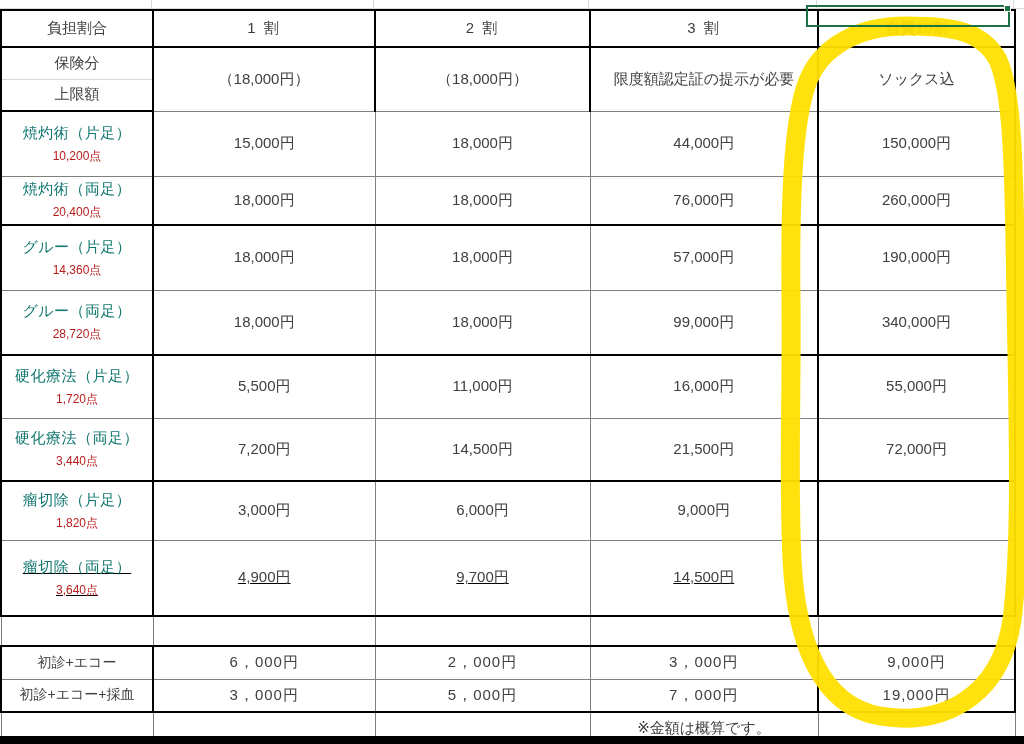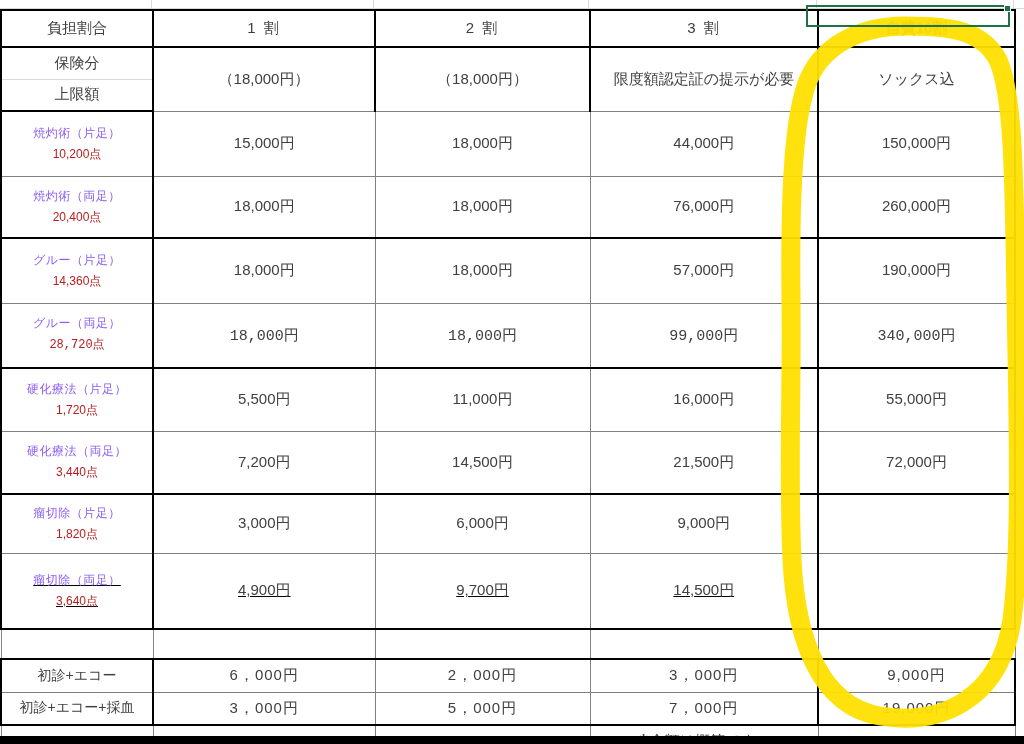--- a/index.html
+++ b/index.html
@@ -49,21 +49,21 @@
   .rate-3{color:#54c7f2;font-size:17px;letter-spacing:2px;}
   .rate-10{color:#1a1a1a;font-size:16px;font-weight:bold;}
 
   .cap-1{color:#e8342a;font-size:15px;}
   .cap-2{color:#35c07a;font-size:15px;}
   .cap-3{color:#54c7f2;font-size:15px;margin-left:12px;}
   .cap-10{color:#333;font-size:15px;}
 
   
   .treat{line-height:1.25;padding:4px 0 4px 0;}
-  .treat .nm{display:block;font-size:12px;color:#8b5cf6;letter-spacing:0.5px;}
+  .treat .nm{display:block;font-size:15px;color:#0f766e;letter-spacing:0.5px;}
   .treat .pt{display:block;font-size:12px;color:#b91c1c;margin-top:6px;}
 
   
   .m1{color:#ff2a1f;font-size:16px;}
   .m2{color:#35c07a;font-size:16px;}
   .m3{color:#54c7f2;font-size:16px;}
   .m4{color:#3a3a3a;font-size:16px;}
 
   
   .fill-peach td{background:#f8c8af;}
@@ -142,21 +142,21 @@
         <td class="hv-l treat">
           <span class="nm">焼灼術（片足）</span>
           <span class="pt">10,200点</span>
         </td>
         <td class="hv-l m1">15,000円</td>
         <td class="m2">18,000円</td>
         <td class="m3">44,000円</td>
         <td class="hv-l hv-r m4">150,000円</td>
       </tr>
 
-      <tr class="fill-peach" style="height:62px;margin-top:20px;">
+      <tr class="fill-peach" style="height:49px;margin-top:20px;">
         <td class="hv-l hh-b treat">
           <span class="nm">焼灼術（両足）</span>
           <span class="pt">20,400点</span>
         </td>
         <td class="hv-l hh-b m1">18,000円</td>
         <td class="hh-b m2">18,000円</td>
         <td class="hh-b m3">76,000円</td>
         <td class="hv-l hv-r hh-b m4">260,000円</td>
       </tr>
 
@@ -164,21 +164,21 @@
         <td class="hv-l treat">
           <span class="nm">グルー（片足）</span>
           <span class="pt">14,360点</span>
         </td>
         <td class="hv-l m1">18,000円</td>
         <td class="m2">18,000円</td>
         <td class="m3">57,000円</td>
         <td class="hv-l hv-r m4">190,000円</td>
       </tr>
 
-      <tr class="fill-yellow" style="height:65px;font-family:Liberation Mono, monospace;">
+      <tr class="fill-yellow" style="height:65px;">
         <td class="hv-l hh-b treat">
           <span class="nm">グルー（両足）</span>
           <span class="pt">28,720点</span>
         </td>
         <td class="hv-l hh-b m1">18,000円</td>
         <td class="hh-b m2">18,000円</td>
         <td class="hh-b m3">99,000円</td>
         <td class="hv-l hv-r hh-b m4">340,000円</td>
       </tr>
 

